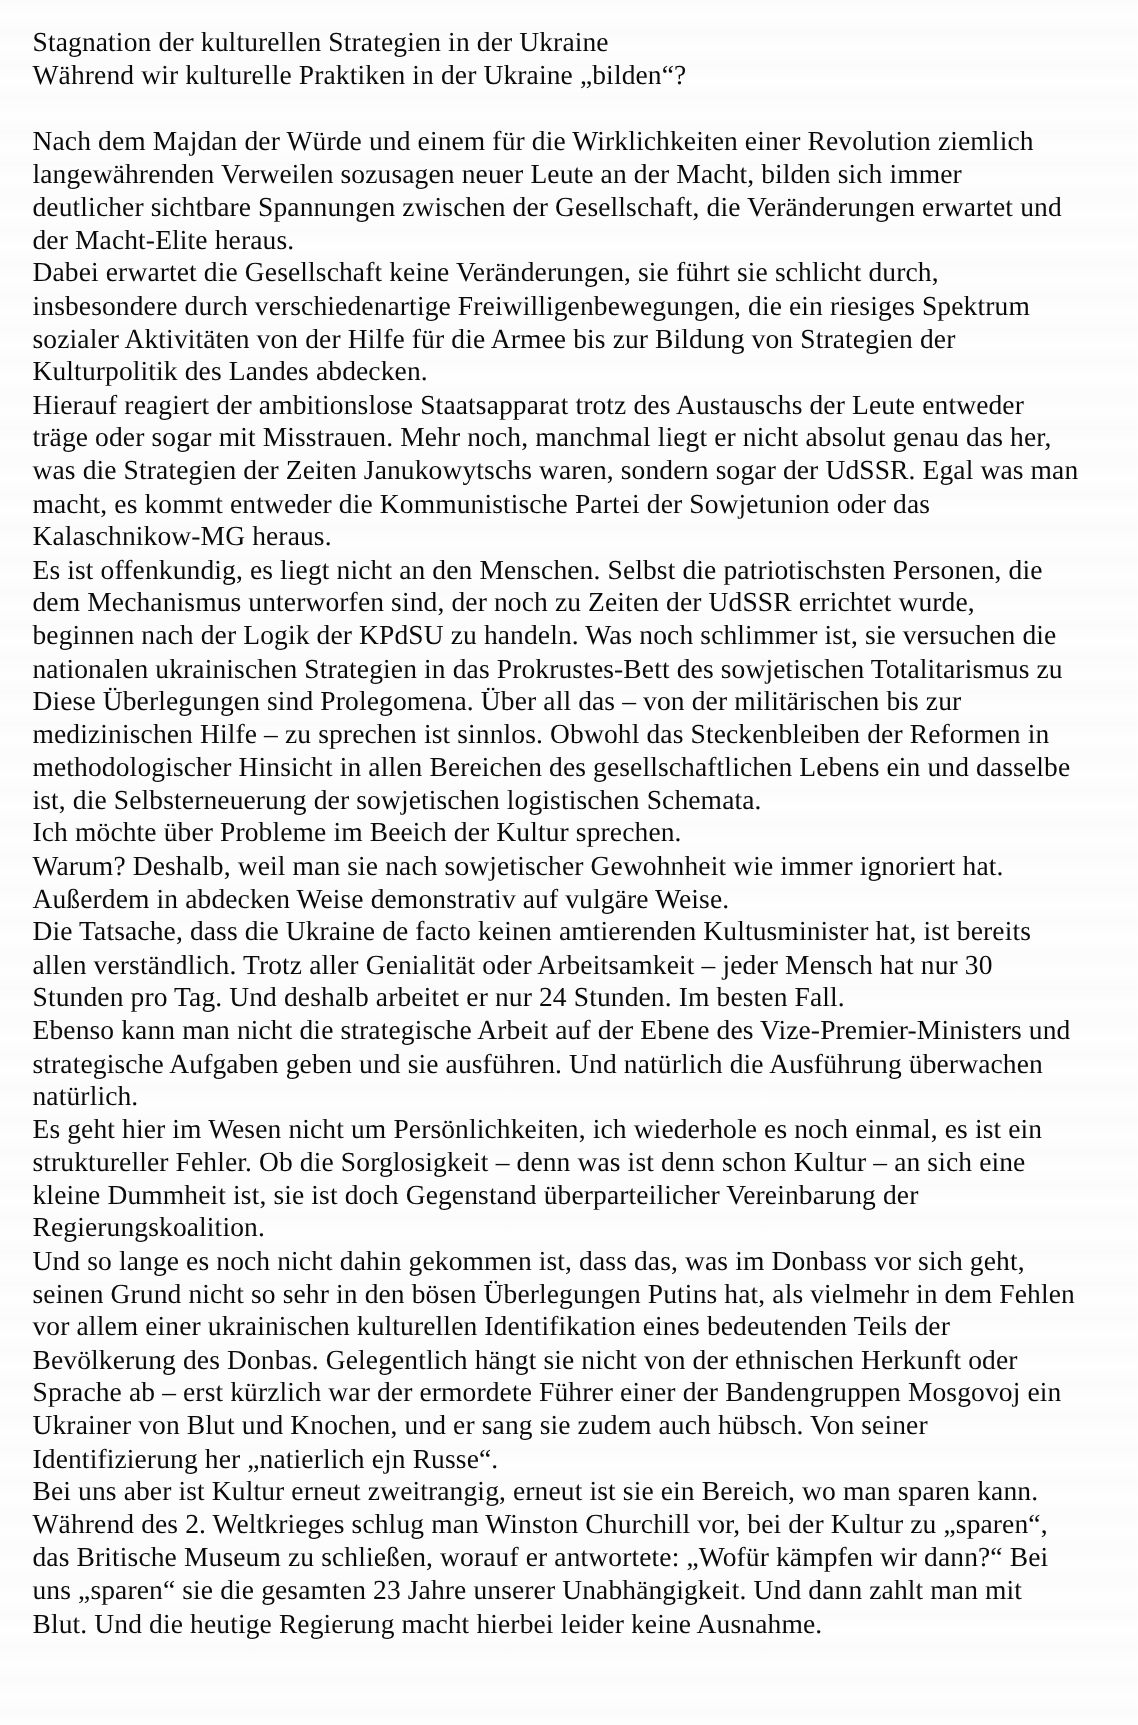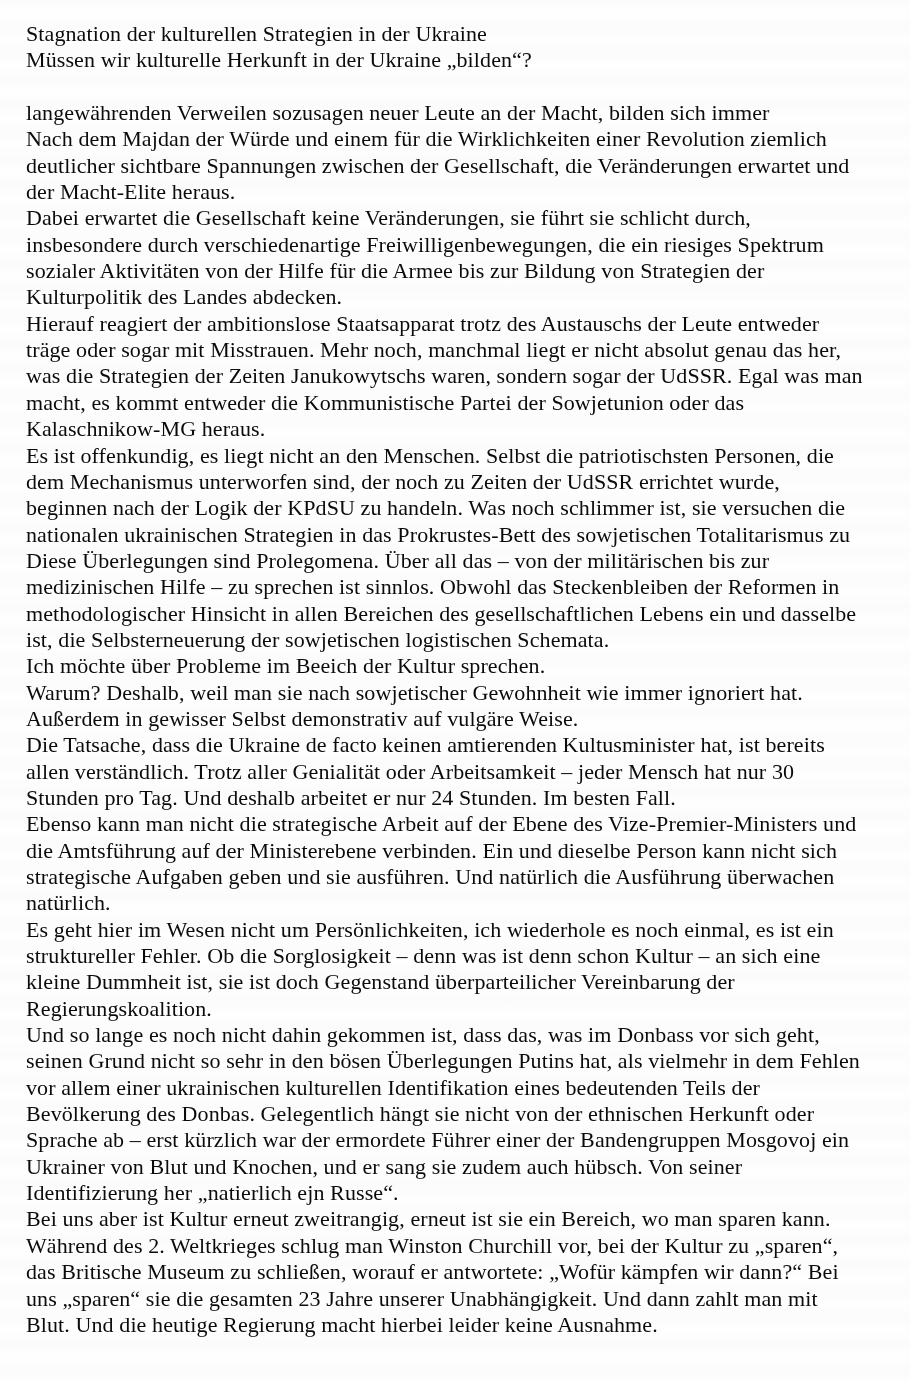--- a/index.html
+++ b/index.html
@@ -36,26 +36,26 @@
     white-space: nowrap;
     letter-spacing: 0.1px;
   }
 </style>
 </head>
 <body>
 
 <div class="page">
   <div class="heading">
       <div class="line">Stagnation der kulturellen Strategien in der Ukraine</div>
-      <div class="line">Müssen wir kulturelle Herkunft in der Ukraine „bilden“?</div>
+      <div class="line">Während wir kulturelle Praktiken in der Ukraine „bilden“?</div>
     </div>
   <div>
       <div class="paragraph">
+        <div class="line">Nach dem Majdan der Würde und einem für die Wirklichkeiten einer Revolution ziemlich</div>
         <div class="line">langewährenden Verweilen sozusagen neuer Leute an der Macht, bilden sich immer</div>
-        <div class="line">Nach dem Majdan der Würde und einem für die Wirklichkeiten einer Revolution ziemlich</div>
         <div class="line">deutlicher sichtbare Spannungen zwischen der Gesellschaft, die Veränderungen erwartet und</div>
         <div class="line">der Macht-Elite heraus.</div>
       </div>
       <div class="paragraph">
         <div class="line">Dabei erwartet die Gesellschaft keine Veränderungen, sie führt sie schlicht durch,</div>
         <div class="line">insbesondere durch verschiedenartige Freiwilligenbewegungen, die ein riesiges Spektrum</div>
         <div class="line">sozialer Aktivitäten von der Hilfe für die Armee bis zur Bildung von Strategien der</div>
         <div class="line">Kulturpolitik des Landes abdecken.</div>
       </div>
       <div class="paragraph">
@@ -75,30 +75,29 @@
         <div class="line">Diese Überlegungen sind Prolegomena. Über all das – von der militärischen bis zur</div>
         <div class="line">medizinischen Hilfe – zu sprechen ist sinnlos. Obwohl das Steckenbleiben der Reformen in</div>
         <div class="line">methodologischer Hinsicht in allen Bereichen des gesellschaftlichen Lebens ein und dasselbe</div>
         <div class="line">ist, die Selbsterneuerung der sowjetischen logistischen Schemata.</div>
       </div>
       <div class="paragraph">
         <div class="line">Ich möchte über Probleme im Beeich der Kultur sprechen.</div>
       </div>
       <div class="paragraph">
         <div class="line">Warum? Deshalb, weil man sie nach sowjetischer Gewohnheit wie immer ignoriert hat.</div>
-        <div class="line">Außerdem in gewisser Selbst demonstrativ auf vulgäre Weise.</div>
+        <div class="line">Außerdem in abdecken Weise demonstrativ auf vulgäre Weise.</div>
       </div>
       <div class="paragraph">
         <div class="line">Die Tatsache, dass die Ukraine de facto keinen amtierenden Kultusminister hat, ist bereits</div>
         <div class="line">allen verständlich. Trotz aller Genialität oder Arbeitsamkeit – jeder Mensch hat nur 30</div>
         <div class="line">Stunden pro Tag. Und deshalb arbeitet er nur 24 Stunden. Im besten Fall.</div>
       </div>
       <div class="paragraph">
         <div class="line">Ebenso kann man nicht die strategische Arbeit auf der Ebene des Vize-Premier-Ministers und</div>
-        <div class="line">die Amtsführung auf der Ministerebene verbinden. Ein und dieselbe Person kann nicht sich</div>
         <div class="line">strategische Aufgaben geben und sie ausführen. Und natürlich die Ausführung überwachen</div>
         <div class="line">natürlich.</div>
       </div>
       <div class="paragraph">
         <div class="line">Es geht hier im Wesen nicht um Persönlichkeiten, ich wiederhole es noch einmal, es ist ein</div>
         <div class="line">struktureller Fehler. Ob die Sorglosigkeit – denn was ist denn schon Kultur – an sich eine</div>
         <div class="line">kleine Dummheit ist, sie ist doch Gegenstand überparteilicher Vereinbarung der</div>
         <div class="line">Regierungskoalition.</div>
       </div>
       <div class="paragraph">

